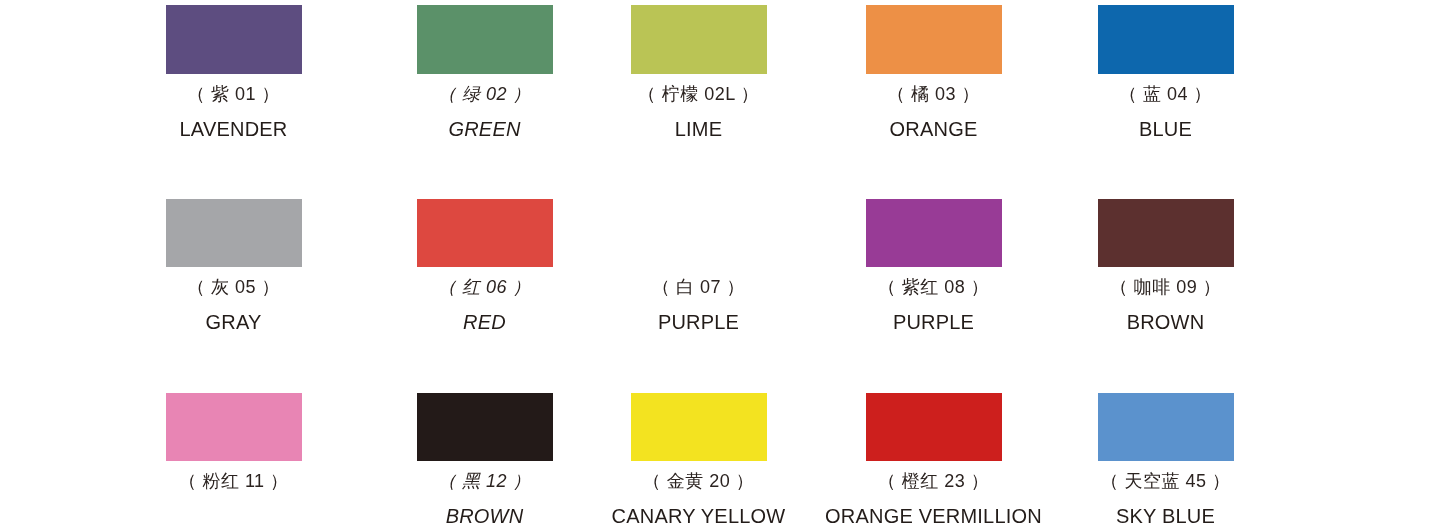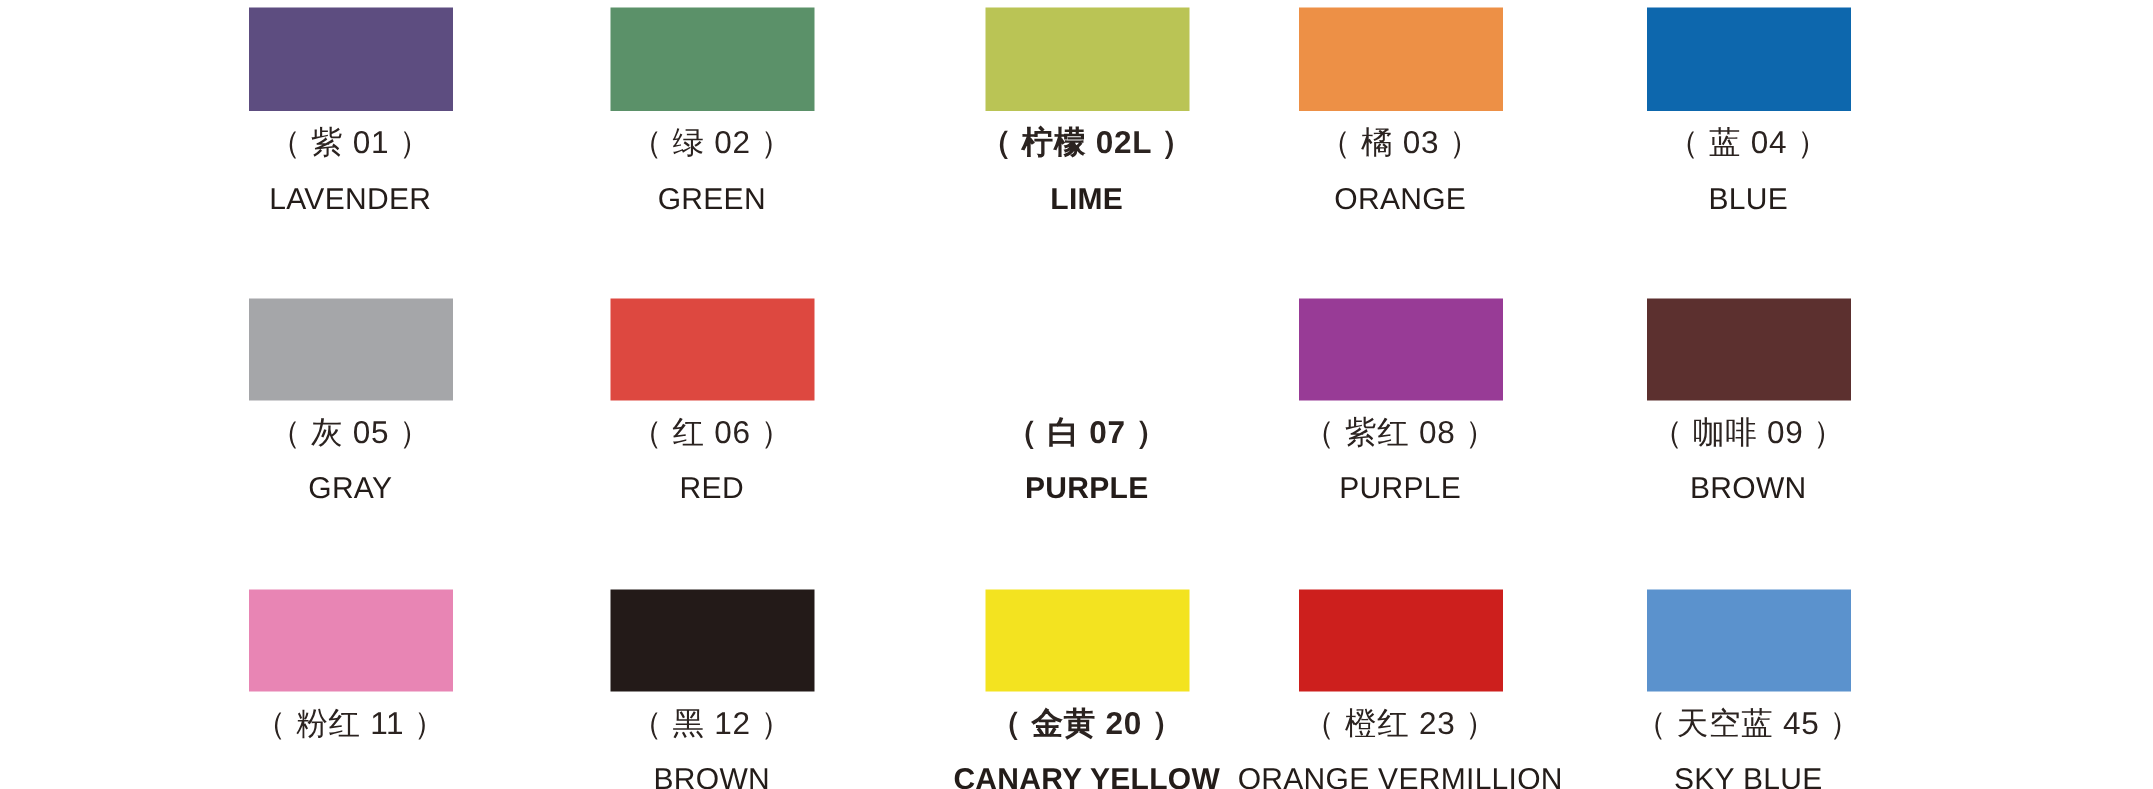--- a/index.html
+++ b/index.html
@@ -25,22 +25,22 @@
 
   .swatch-cell {
     position: absolute;
     width: 233px;
     box-sizing: border-box;
     text-align: center;
   }
 
   
   .col-0 { left: 117px; }
-  .col-1 { left: 358px; }
-  .col-2 { left: 608px; font-weight: bold; }
+  .col-1 { left: 368px; font-style: italic; }
+  .col-2 { left: 582px; }
   .col-3 { left: 817px; }
   .col-4 { left: 1049px; }
 
   
   .row-0 { top: 5px; }
   .row-1 { top: 199px; }
   .row-2 { top: 393px; text-align: center; }
 
   .swatch-chip {
     width: 136px;
@@ -54,21 +54,21 @@
     height: 68px;
   }
 
   .swatch-labels {
     margin-top: 10px;
     line-height: 1.12;
     white-space: nowrap;
   }
 
   .label-cn {
-    font-size: 21px;
+    font-size: 18px;
     letter-spacing: 0.5px;
     color: #2b2320;
     display: block;
   }
 
   .label-en {
     font-size: 20px;
     letter-spacing: 0.2px;
     color: #231c19;
     display: block;

